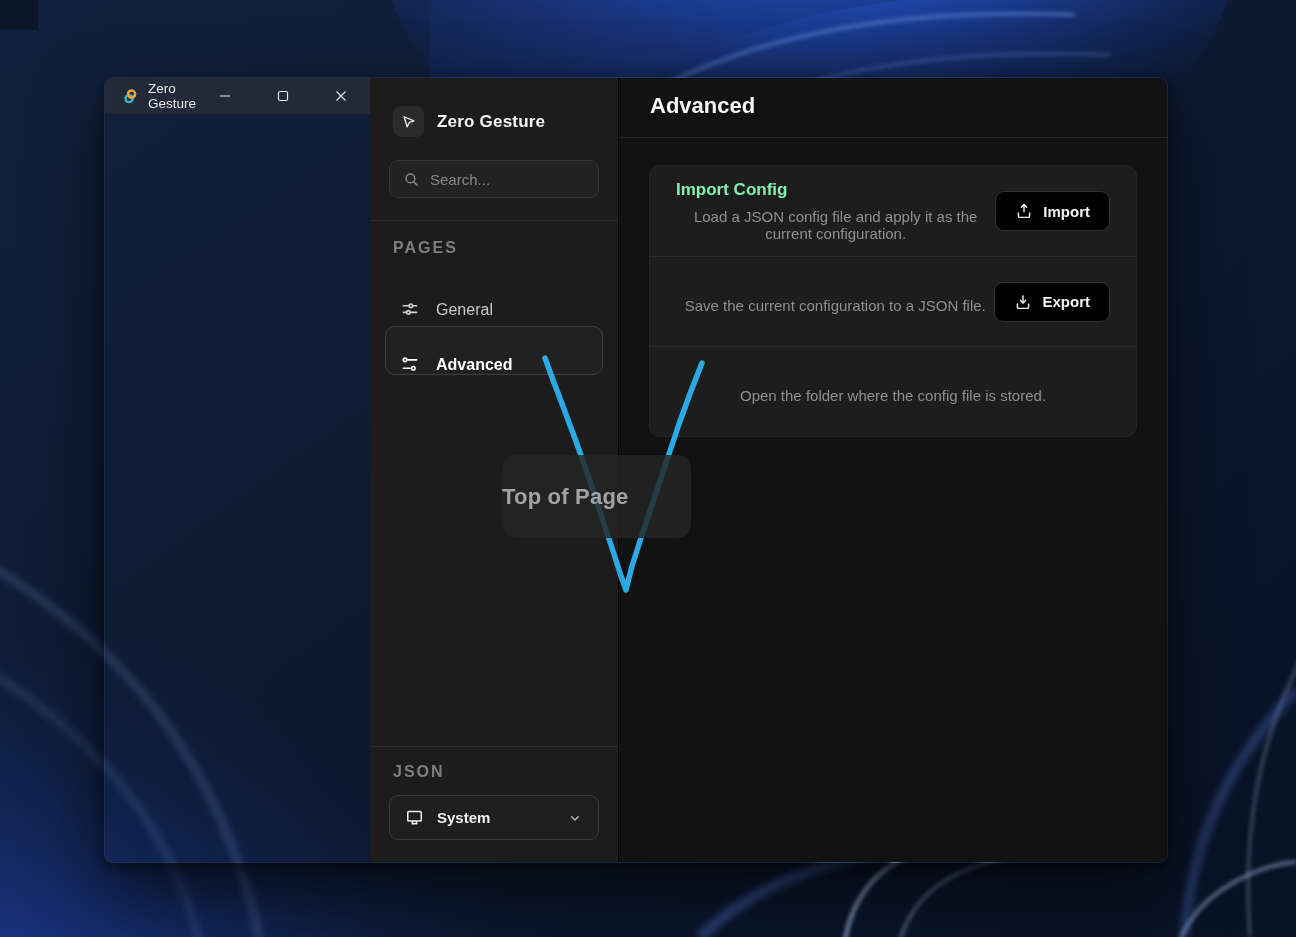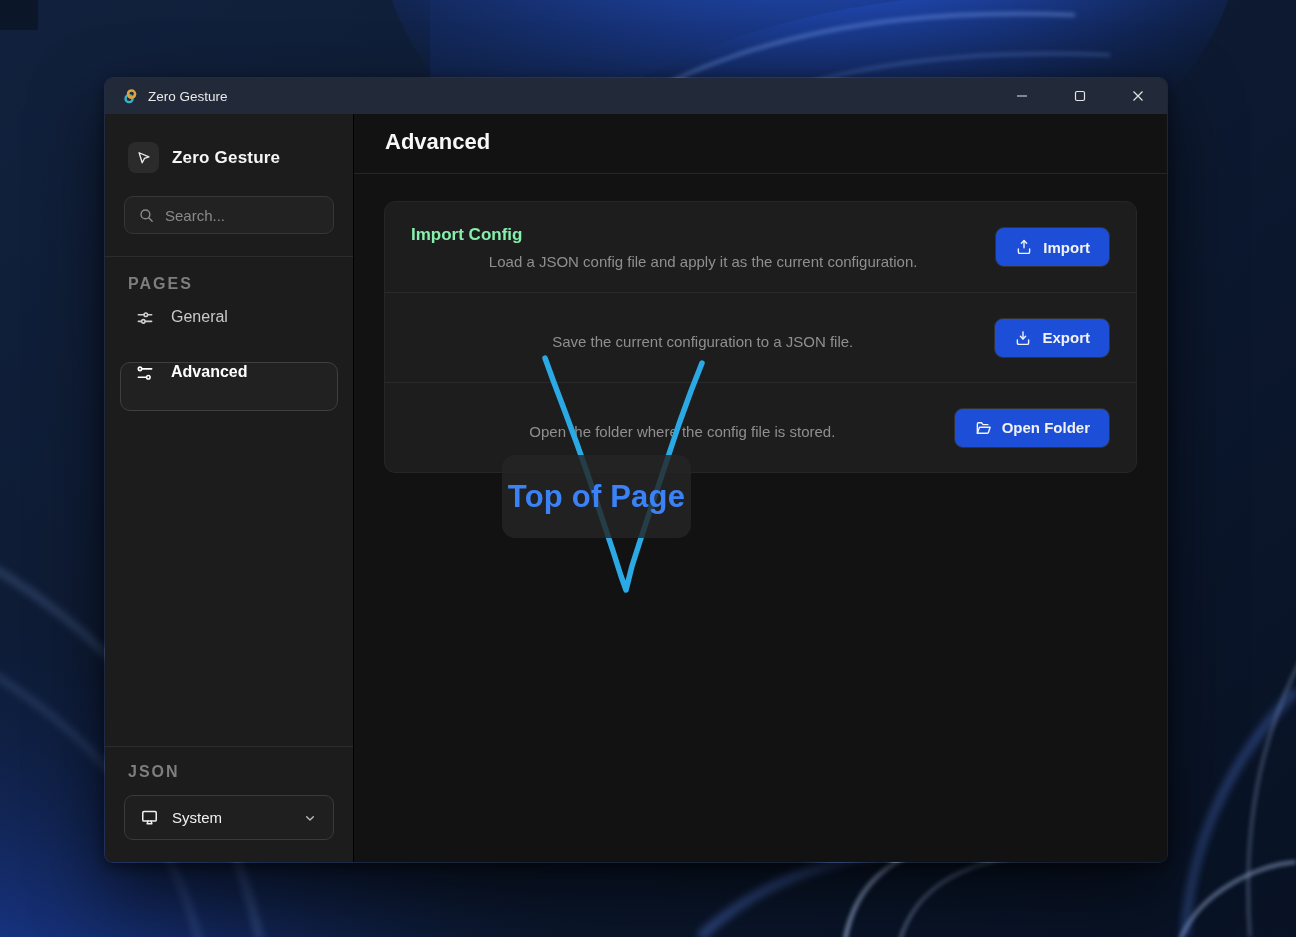--- a/index.html
+++ b/index.html
@@ -8,21 +8,21 @@
 
   
   .wallpaper { position:absolute; inset:0; z-index:0; }
 
   
   .window {
     position:absolute; left:104px; top:77px; width:1064px; height:786px;
     border-radius:9px; overflow:hidden; z-index:2;
     box-shadow:0 28px 70px rgba(0,0,0,.6), 0 4px 14px rgba(0,0,0,.45);
     border:1px solid rgba(255,255,255,.06);
-    display:flex; flex-direction:column;
+    display:flex; flex-direction:row;
   }
   .titlebar {
     height:36px; flex:0 0 36px; background:#222938;
     display:flex; align-items:center; padding-left:17px;
   }
   .titlebar-logo { width:17px; height:17px; margin-right:9px; flex:0 0 auto; }
   .titlebar-title { color:#e8e8e8; font-size:13.5px; }
   .win-controls { margin-left:auto; display:flex; height:100%; }
   .win-btn { width:58px; height:100%; display:flex; align-items:center; justify-content:center; color:#e5e5e5; cursor:default; }
   .win-btn svg { display:block; }
@@ -48,63 +48,63 @@
   .searchbox input {
     background:transparent; border:none; outline:none; color:#d8d8d8; font-size:15px;
     font-family:"Liberation Sans", sans-serif; width:100%;
   }
   .searchbox input::placeholder { color:#8a8a8a; }
 
   .sidebar-divider { height:1px; background:#2c2c2c; margin:0 -15px 18px -15px; }
   .section-label { color:#7e7e7e; font-size:16px; font-weight:700; letter-spacing:2px; padding-left:8px; margin-bottom:14px; }
 
   .nav-item {
-    display:flex; align-items:flex-start; gap:16px; height:49px; padding:0 14px; margin-bottom:6px;
+    display:flex; align-items:flex-end; gap:16px; height:49px; padding:0 14px; margin-bottom:6px;
     color:#c9c9c9; font-size:16px; font-weight:500; border-radius:10px; border:1px solid transparent; cursor:default;
   }
   .nav-item .nav-icon { color:#cfcfcf; display:flex; }
   .nav-item.selected { color:#ffffff; font-weight:700; background:#212121; border:1px solid #3f3f3f; }
   .nav-item.selected .nav-icon { color:#ffffff; }
 
   .sidebar-bottom { margin-top:auto; }
   .sidebar-bottom .sidebar-divider { margin-bottom:16px; }
   .theme-select {
     display:flex; align-items:center; gap:13px; height:45px; margin:12px 4px 4px 4px;
     background:#1f1f1f; border:1px solid #3a3a3a; border-radius:9px; padding:4px 15px;
-    color:#f0f0f0; font-size:15px; font-weight:400; cursor:default;
+    color:#f0f0f0; font-size:15px; font-weight:700; cursor:default;
   }
   .theme-select .chev { margin-left:auto; color:#bdbdbd; display:flex; }
 
   
   .main { flex:1; background:#121212; display:flex; flex-direction:column; min-width:0; }
   .main-header { padding:15px 31px 18px 31px; border-bottom:1px solid #262626; }
   .main-title { color:#f7f7f7; font-size:22px; font-weight:700; }
   .main-subtitle { color:#979797; font-size:15px; margin-top:7px; }
 
   .main-content { padding:27px 30px; }
   .card { background:#1d1d1d; border-radius:11px; border:1px solid #262626; overflow:hidden; }
   .card-row { display:flex; align-items:center; padding:0 26px; height:90px; }
   .card-row + .card-row { border-top:1px solid #2a2a2a; }
   .row-text { flex:1; min-width:0; }
   .row-title { color:#86efac; font-size:17px; font-weight:700; }
   .row-desc { color:#8f8f8f; font-size:15px; margin-top:8px;text-align:center; }
   .row-btn {
-    display:flex; align-items:center; gap:10px; background:#1d4ed8; border:1px solid #323232;
+    display:flex; align-items:center; gap:10px; background:#000000; border:1px solid #323232;
     color:#f2f2f2; font-size:15px; font-weight:700; font-family:"Liberation Sans", sans-serif;
     border-radius:9px; padding:0 19px; height:40px; cursor:default; flex:0 0 auto;
   }
   .row-btn svg { display:block; }
 
   
   .gesture-svg { position:absolute; inset:0; z-index:5; pointer-events:none; }
   .gesture-tooltip {
     position:absolute; left:502px; top:455px; width:189px; height:83px; z-index:6;
     background:rgba(36,36,36,.82); border-radius:13px;
-    display:flex; align-items:center; justify-content:center;
-    color:#3b82f6; font-size:31px; font-weight:600; letter-spacing:.2px;
+    display:flex; align-items:center; justify-content:flex-start;
+    color:#a3a3a3; font-size:22px; font-weight:600; letter-spacing:.2px;
   }
 </style>
 </head>
 <body>
 
 <div class="wallpaper">
   <svg width="1296" height="937" viewBox="0 0 1296 937">
     <defs>
       <linearGradient id="bgGrad" x1="0" y1="0" x2="1" y2="1">
         <stop offset="0" stop-color="#11213d"></stop>
@@ -309,29 +309,20 @@
                 </svg>
               </span>
               <span>Export</span>
             </button>
           </div>
 
           <div class="card-row">
             <div class="row-text">
               <div class="row-desc">Open the folder where the config file is stored.</div>
             </div>
-            <button class="row-btn">
-              <span style="display:flex;">
-                <svg width="18" height="18" viewBox="0 0 24 24" fill="none" stroke="currentColor" stroke-width="1.9" stroke-linecap="round" stroke-linejoin="round">
-                  <path d="M4.5 19 V6.5 A1.5 1.5 0 0 1 6 5 H10 L12 7.5 H18.5"></path>
-                  <path d="M4.5 19 L7 11.8 A1.3 1.3 0 0 1 8.2 11 H21.5 L19.2 18.1 A1.3 1.3 0 0 1 18 19 Z"></path>
-                </svg>
-              </span>
-              <span>Open Folder</span>
-            </button>
           </div>
 
         </div>
       </div>
     </div>
   </div>
 </div>
 
 <svg class="gesture-svg" width="1296" height="937" viewBox="0 0 1296 937">
   <path d="M 545 358 L 553 380 L 564 409 L 577 444 L 590 481 L 602 518 L 613 551 L 621 576 L 626 590

